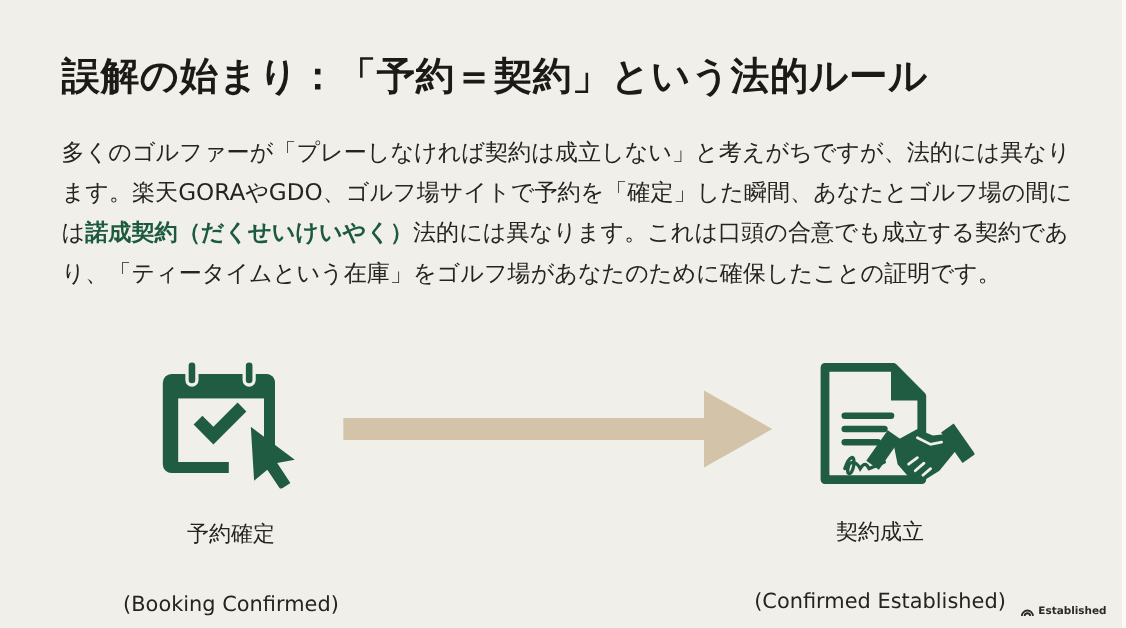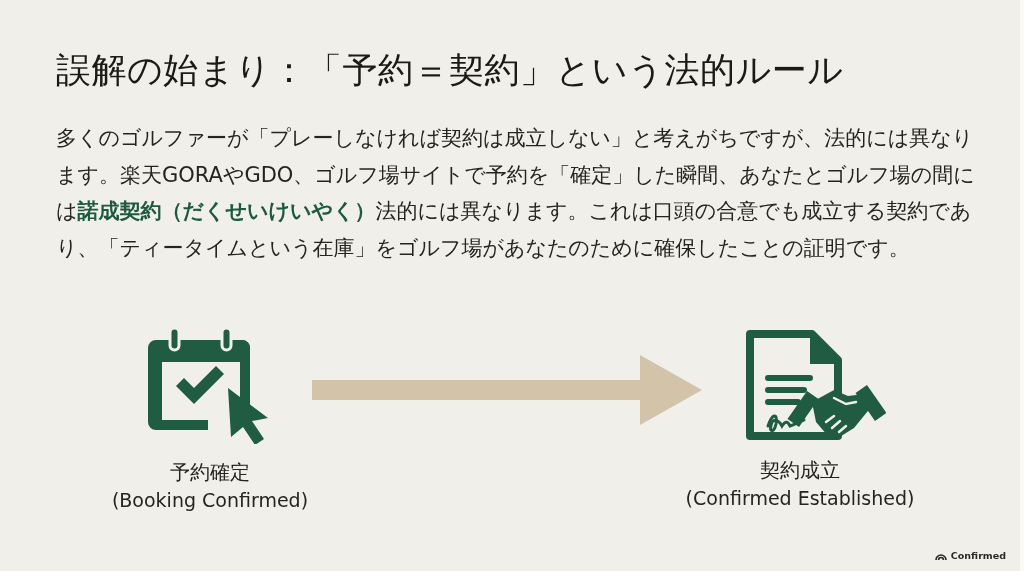--- a/index.html
+++ b/index.html
@@ -16,21 +16,21 @@
     height: 571px;
     background: #f1efea;
     border-right: 4px solid #fbfaf7;
   }
   .title {
     position: absolute;
     left: 56px;
     top: 48px;
     margin: 0;
     font-family: "DejaVu Serif", "Liberation Serif", serif;
-    font-weight: normal;
+    font-weight: bold;
     font-size: 35px;
     line-height: 44px;
     color: #1c1a17;
     letter-spacing: 0.5px;
     white-space: nowrap;
   }
   .body {
     position: absolute;
     left: 56px;
     top: 120px;
@@ -71,25 +71,27 @@
   .label {
     position: absolute;
     font-family: "DejaVu Sans", "Liberation Sans", sans-serif;
     color: #26241f;
     text-align: center;
   }
   .label .jp {
     display: block;
     font-size: 20px;
     line-height: 28px;
+    margin-top: 13px;
   }
   .label .en {
     display: block;
     font-size: 19px;
     line-height: 28px;
+    margin-top: 36px;
   }
   .label-left {
     left: 92px;
     top: 458px;
     width: 236px;
   }
   .label-right {
     left: 672px;
     top: 456px;
     width: 256px;
@@ -178,16 +180,16 @@
   <div class="label label-right">
     <span class="jp">契約成立</span>
     <span class="en">(Confirmed Established)</span>
   </div>
 
   <div class="brand">
     <svg width="12" height="9" viewBox="0 0 12 9">
       <path d="M1 9 a5 5 0 0 1 10 0" fill="none" stroke="#2b2a27" stroke-width="1.6"></path>
       <path d="M3.5 9 a2.5 2.5 0 0 1 5 0" fill="none" stroke="#2b2a27" stroke-width="1.6"></path>
     </svg>
-    <span>Confirmed</span>
+    <span>Established</span>
   </div>
 
 </div>
 
 </body></html>

